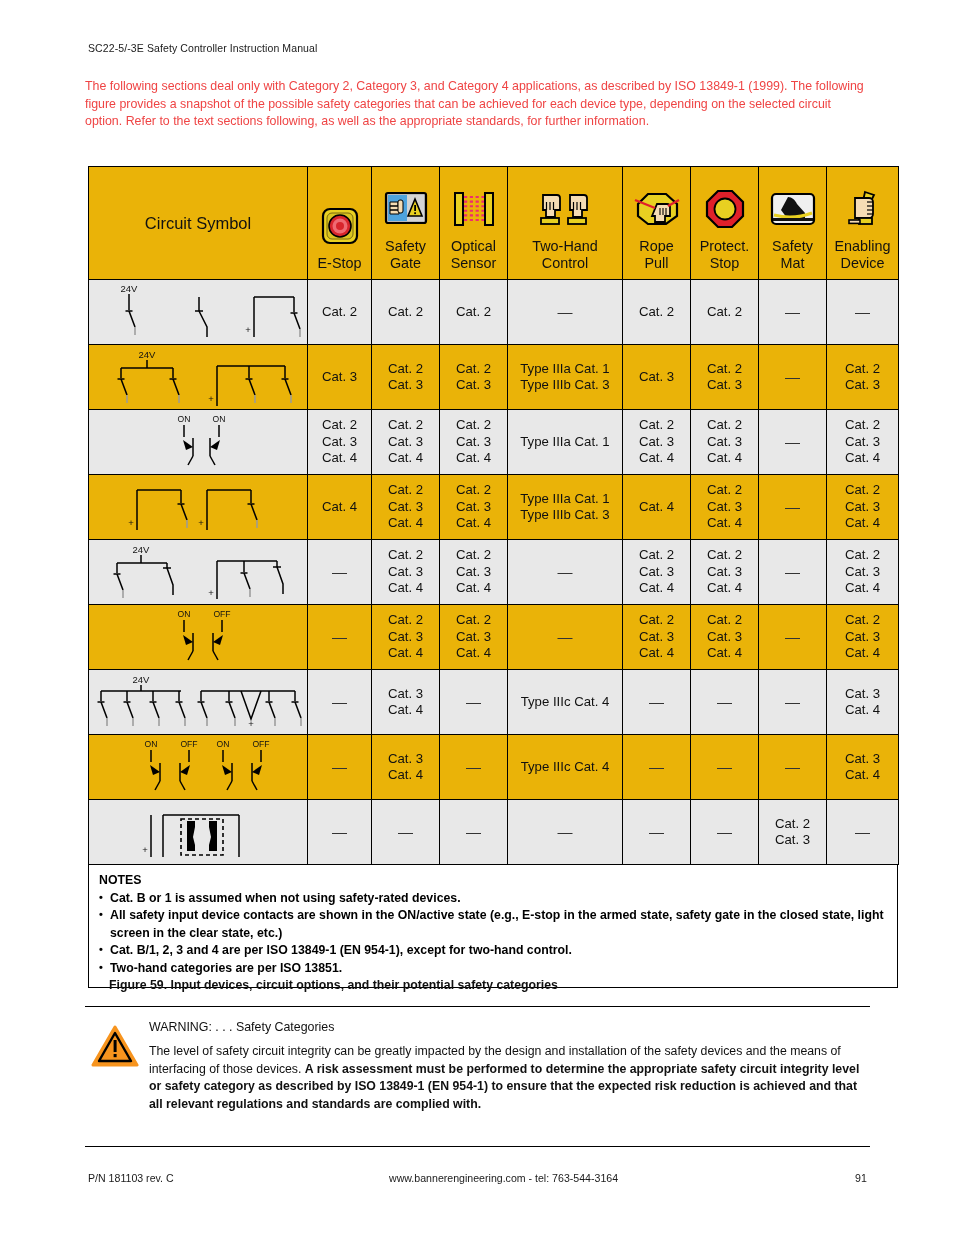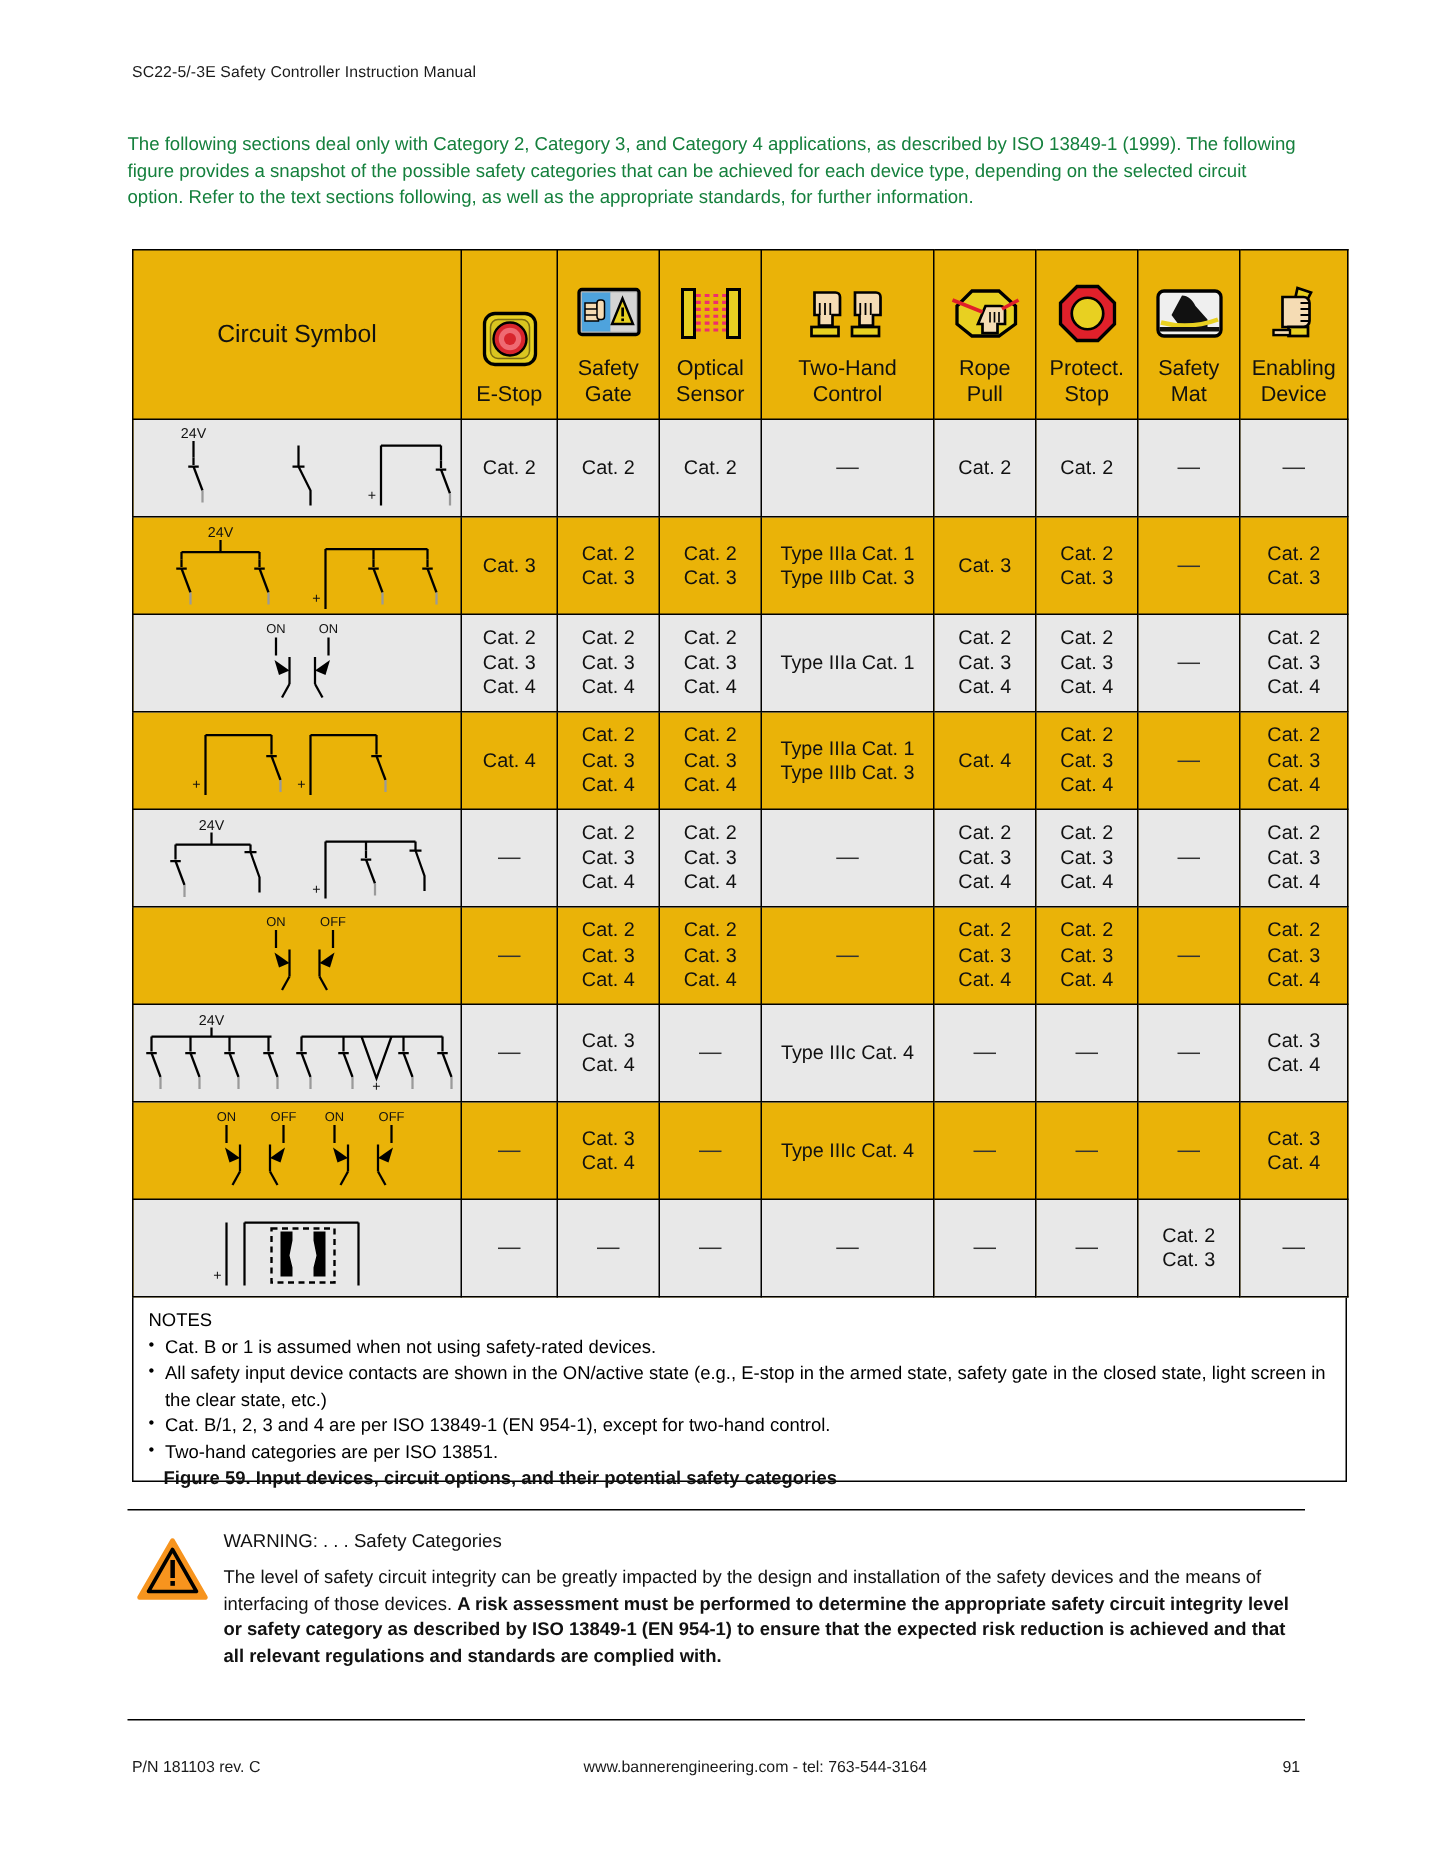--- a/index.html
+++ b/index.html
@@ -29,26 +29,26 @@
     top: 42px;
     font-size: 10.5px;
     letter-spacing: 0.1px;
     color: #1a1a1a;
   }
 
   
   .intro {
     position: absolute;
     left: 85px;
-    top: 88px;
+    top: 78px;
     width: 786px;
     font-size: 12.4px;
     line-height: 17.6px;
     text-align: left;
-    color: #15803d;
+    color: #ef4444;
   }
 
   
   .tablewrap {
     position: absolute;
     left: 88px;
     top: 166px;
     width: 810px;
   }
   table.cat {
@@ -107,20 +107,21 @@
 
   
   .notes {
     border: 1.4px solid #000;
     border-top: none;
     width: 810px;
     box-sizing: border-box;
     padding: 7px 10px 9px 10px;
     font-size: 12.3px;
     line-height: 17.6px;
+    font-weight: bold;
   }
   .notes .ntitle { display: block; margin-bottom: 0px; }
   .notes ul { list-style: none; margin: 0; padding: 0; }
   .notes li { position: relative; padding-left: 11px; }
   .notes li:before {
     content: "\2022";
     position: absolute;
     left: 0; top: -1px;
     font-size: 11px;
   }

